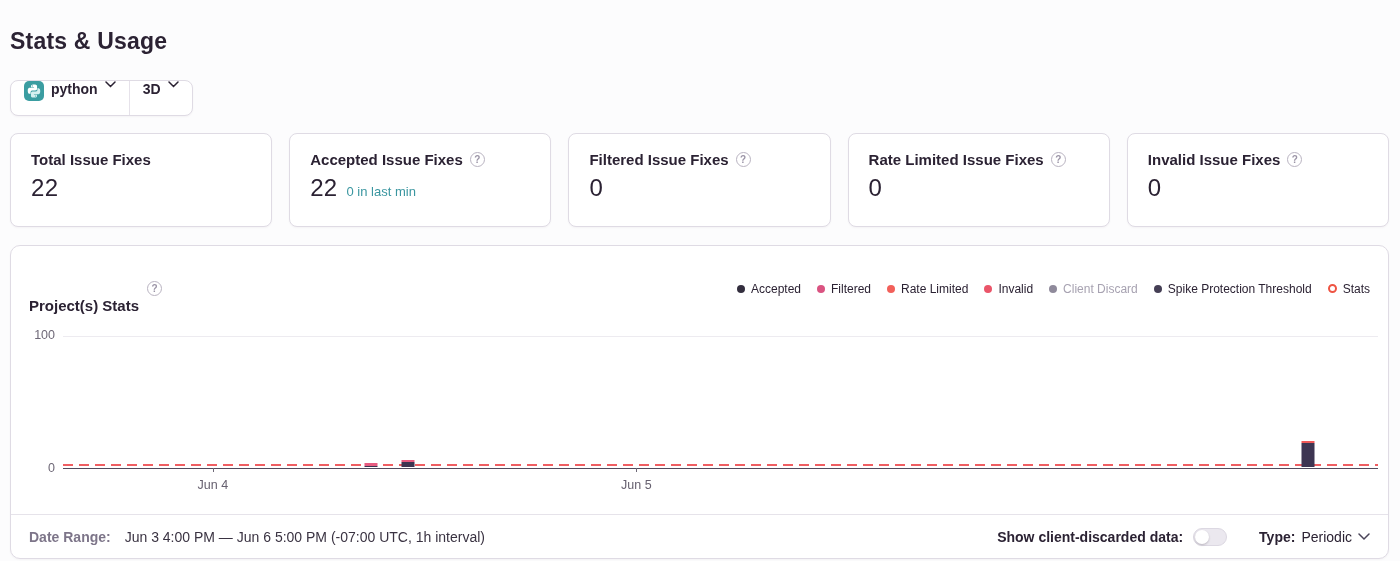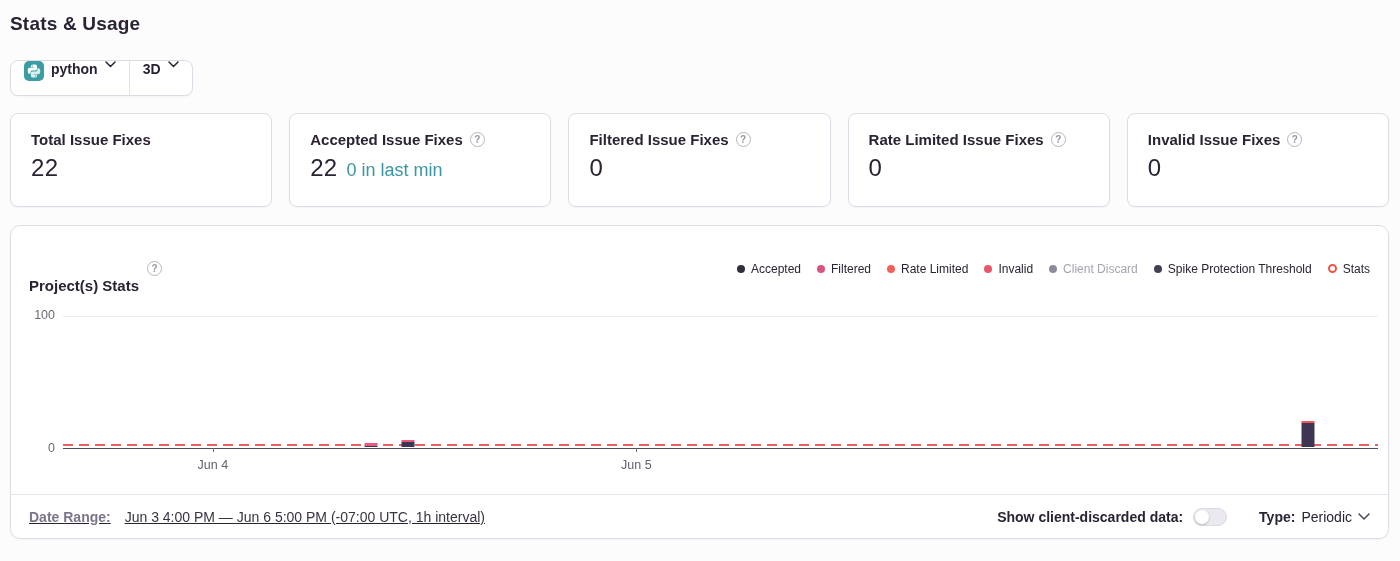--- a/index.html
+++ b/index.html
@@ -6,21 +6,21 @@
   html, body { width: 1400px; height: 561px; }
   body {
     font-family: "Liberation Sans", "DejaVu Sans", sans-serif;
     background: #fcfcfd;
     color: #2b2233;
     overflow: hidden;
   }
   .container { padding: 0 11px 0 10px; }
 
   
-  .page-title { font-size: 19px; font-weight: 700; letter-spacing: .2px; margin-top: 13px; color: #2b2233; }
+  .page-title { font-size: 23px; font-weight: 700; letter-spacing: .2px; margin-top: 28px; color: #2b2233; }
   .page-subtitle { font-size: 15px; color: #453e4f; margin-top: 17px; }
 
   
   .filter-bar {
     display: inline-flex; align-items: stretch; margin-top: 25px; height: 36px;
     background: #fff; border: 1px solid #dfdbe4; border-radius: 8px;
     box-shadow: 0 1px 2px rgba(43,34,51,.04);
   }
   .filter-seg { display: flex; align-items: flex-start; gap: 7px; padding: 0 13px; cursor: pointer; }
   .filter-seg + .filter-seg { border-left: 1px solid #e6e2ea; }
@@ -41,21 +41,21 @@
   }
   .stat-title-row { display: flex; align-items: center; gap: 7px; }
   .stat-title { font-size: 15px; font-weight: 700; color: #2b2233; }
   .help-icon {
     width: 15px; height: 15px; border-radius: 50%; border: 1px solid #b9b3c1;
     color: #9b94a6; font-size: 10px; line-height: 13px; text-align: center;
     font-weight: 700; flex: none; cursor: pointer;
   }
   .stat-value-row { display: flex; align-items: baseline; gap: 9px; margin-top: 6px; }
   .stat-value { font-size: 24px; font-weight: 500; color: #2b2233; letter-spacing: .3px; }
-  .stat-sub { font-size: 18px; color: #3a96a0; }
+  .stat-sub { font-size: 13px; color: #3a96a0; }
 
   
   .chart-panel {
     margin-top: 18px; background: #fff; border: 1px solid #dfdbe4; border-radius: 10px;
     box-shadow: 0 1px 2px rgba(43,34,51,.04);
   }
   .chart-header { display: flex; align-items: center; justify-content: space-between; padding: 17px 18px 0 18px; }
   .chart-title-wrap { display: flex; align-items: center; gap: 8px; }
   .chart-title { font-size: 15px; font-weight: 700; color: #2b2233; margin-top: 34px; }
   .legend { display: flex; align-items: center; gap: 16px; }
@@ -78,21 +78,21 @@
   .bar > div { width: 100%; }
   .xtick { position: absolute; top: 100%; width: 1px; height: 4px; background: #6e6877; }
   .xlabel { position: absolute; top: calc(100% + 10px); transform: translateX(-50%); font-size: 12.5px; color: #66606f; white-space: nowrap; }
   .xaxis-space { height: 45px; }
 
   
   .panel-footer {
     border-top: 1px solid #e6e3ea; height: 44px; display: flex; align-items: center;
     justify-content: space-between; padding: 0 18px; border-radius: 0 0 10px 10px;
   }
-  .footer-left { display: flex; align-items: flex-end; gap: 14px; font-size: 14px; text-decoration: underline; }
+  .footer-left { display: flex; align-items: flex-end; gap: 14px; font-size: 14px; }
   .date-range-label { color: #7d7589; font-weight: 700; }
   .date-range-value { color: #3a3342; }
   .footer-right { display: flex; align-items: center; gap: 10px; font-size: 14px; }
   .toggle-label, .type-label { font-weight: 700; color: #2b2233; }
   .type-group { display: flex; align-items: center; gap: 6px; margin-left: 22px; cursor: pointer; }
   .type-value { color: #2b2233; }
   .toggle {
     width: 34px; height: 18px; border-radius: 9px; background: #ebe8ef;
     border: 1px solid #dcd8e2; position: relative; cursor: pointer; flex: none;
   }

